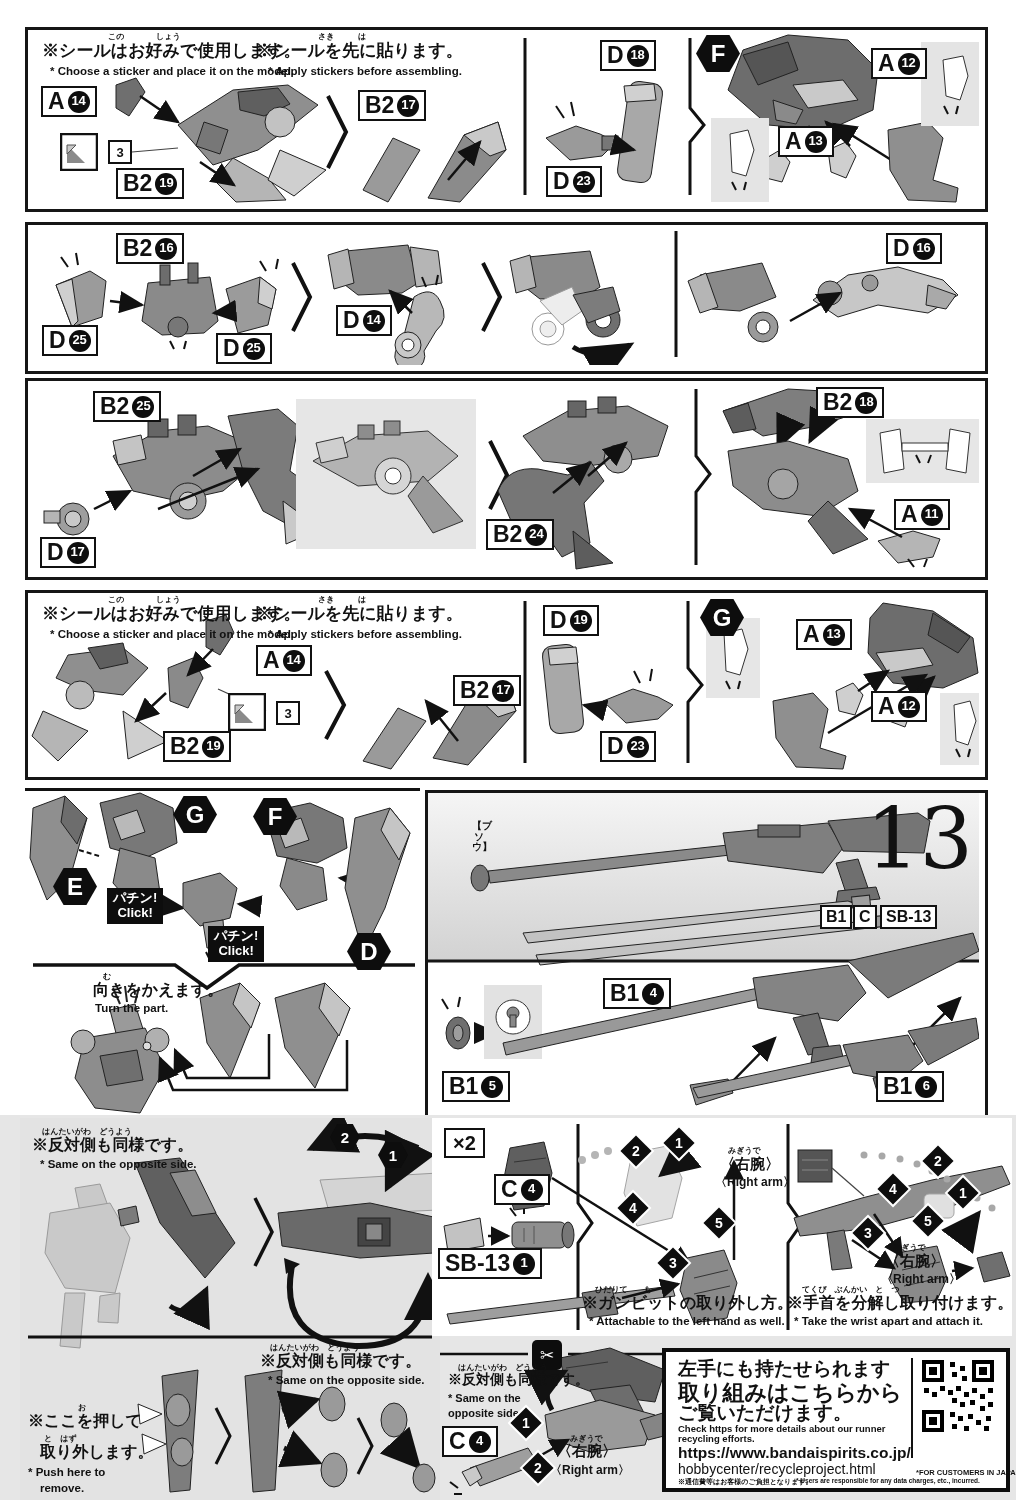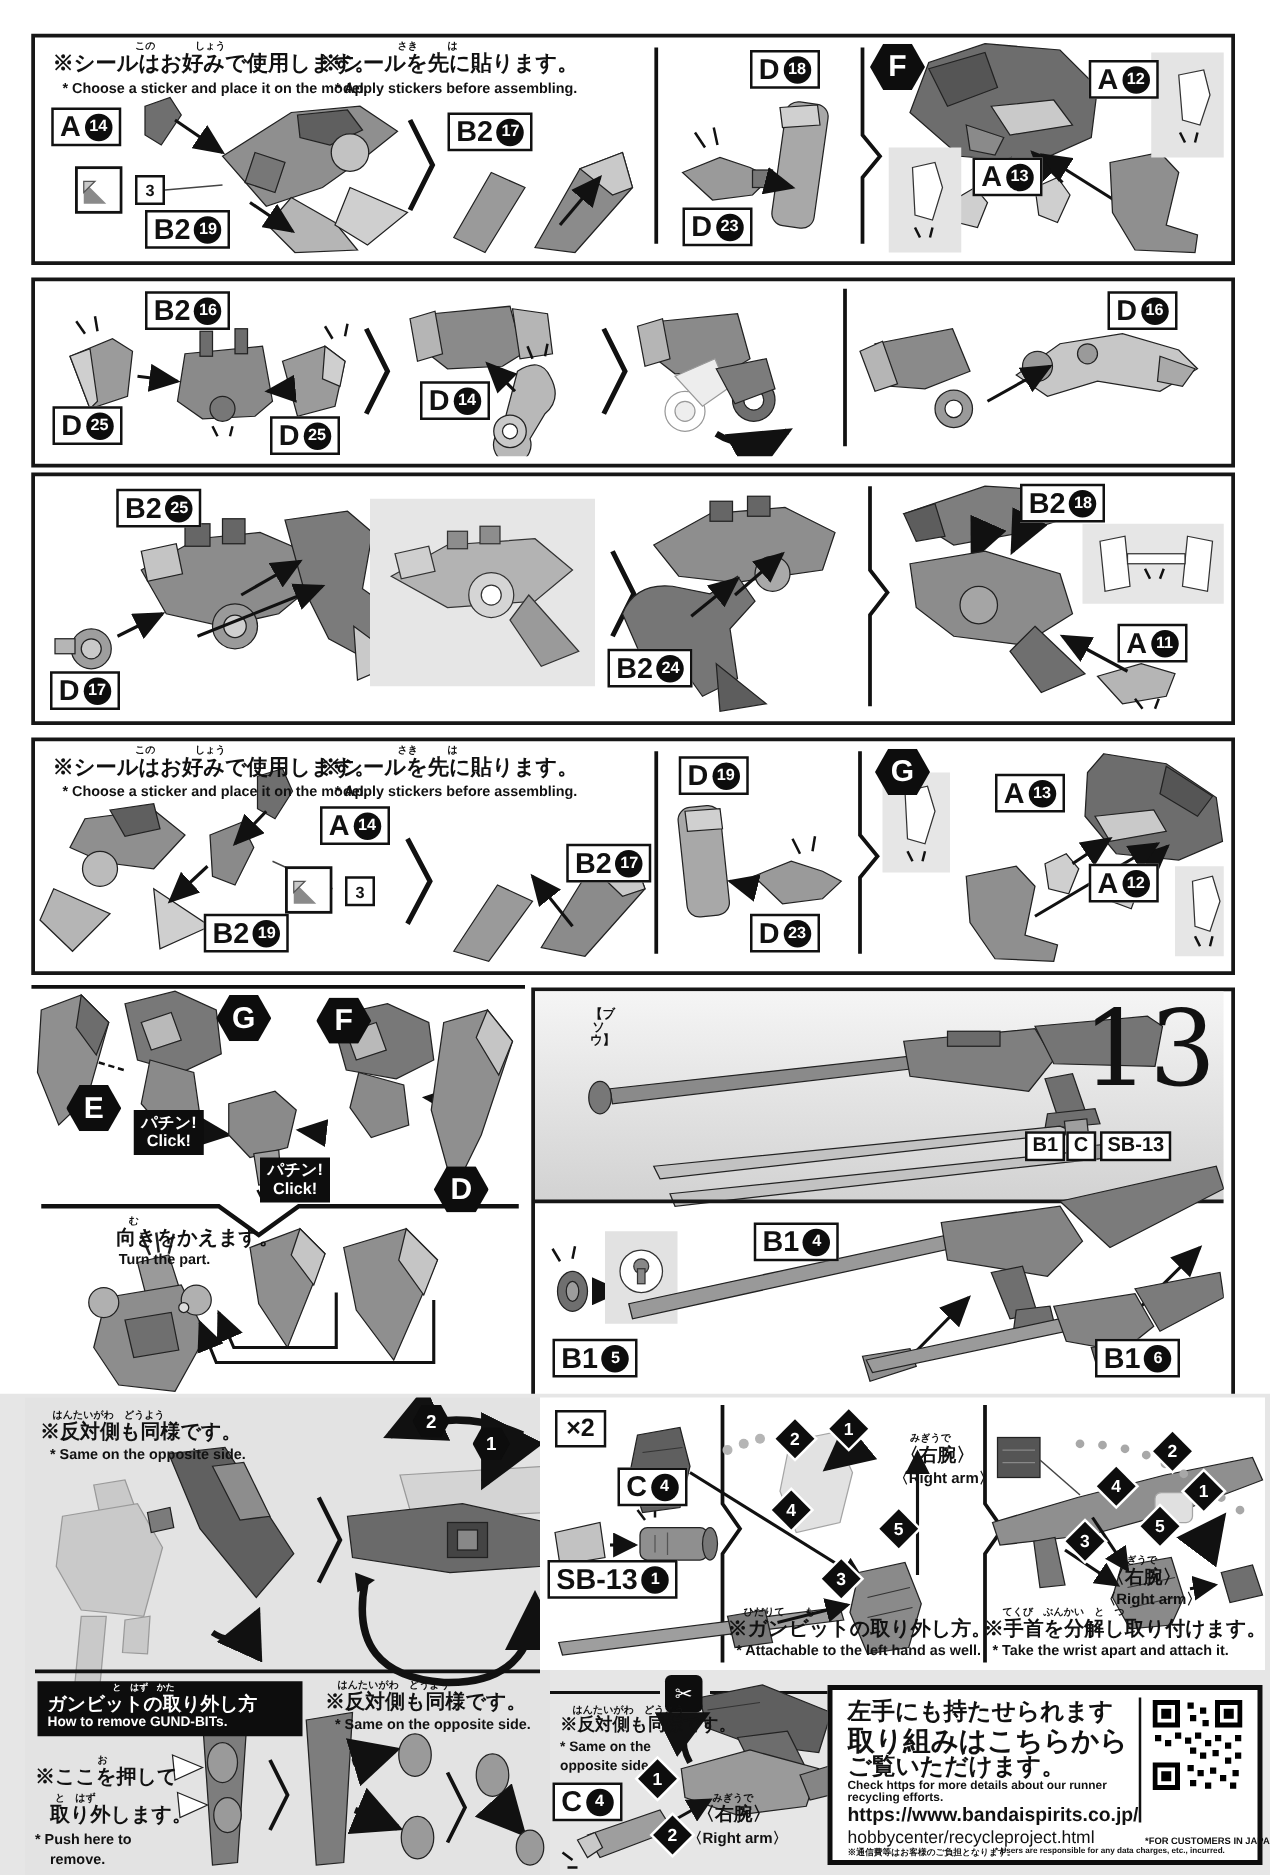--- a/index.html
+++ b/index.html
@@ -483,21 +483,21 @@
     <polygon points="365,225 390,220 402,258 380,262" fill="#6f6f6f" stroke="#222"></polygon>
     <polygon points="385,255 412,252 416,268 383,270" fill="#6f6f6f" stroke="#222"></polygon>
     <polygon points="262,292 300,286 305,300 268,312" fill="#8f8f8f" stroke="#222"></polygon>
     <line x1="300" y1="293" x2="347" y2="245" stroke="#111" stroke-width="2.5" marker-end="url(#mF)"></line>
     <line x1="482" y1="255" x2="532" y2="205" stroke="#111" stroke-width="2.5" marker-end="url(#mF)"></line>
     <polygon points="265,295 420,262 425,272 270,305" fill="#9a9a9a" stroke="#222"></polygon>
     <polygon points="415,252 480,242 495,268 470,288 425,280" fill="#848484" stroke="#222"></polygon>
     <polygon points="480,238 548,225 551,245 500,272" fill="#7b7b7b" stroke="#222"></polygon>
     <polygon points="445,285 470,282 478,305 452,308" fill="#6f6f6f" stroke="#222"></polygon>
   </svg>
-  <div class="vjp" style="left:44px;top:14px">【ブソウ】</div>
+  <div class="vjp" style="left:44px;top:28px">【ブソウ】</div>
   <div class="big13" style="left:438px;top:4px">13</div>
   <div class="runner" style="left:392px;top:112px">B1</div>
   <div class="runner" style="left:425px;top:112px">C</div>
   <div class="runner" style="left:452px;top:112px">SB-13</div>
   <div class="plabel" style="left:175px;top:185px">
         <span>B1</span>
         <span class="pnum">4</span>
       </div>
   <div class="plabel" style="left:14px;top:278px">
         <span>B1</span>
@@ -554,25 +554,20 @@
   </svg>
   <span class="p rt" style="left:22px;top:8px">はんたいがわ　どうよう</span>
   <div class="p jpm" style="left:12px;top:17px">※反対側も同様です。</div>
   <div class="p en" style="left:20px;top:40px">* Same on the opposite side.</div>
   <div class="hexnum" style="left:310px;top:6px">
         <span>2</span>
       </div>
   <div class="hexnum" style="left:358px;top:24px">
         <span>1</span>
       </div>
-  <div class="gbox" style="left:10px;top:227px;width:196px">
-    <span class="rtw">と　はず　かた</span>
-    <div class="l1">ガンビットの取り外し方</div>
-    <div class="l2">How to remove GUND-BITs.</div>
-  </div>
   <span class="p rt" style="left:250px;top:224px">はんたいがわ　どうよう</span>
   <div class="p jpm" style="left:240px;top:233px">※反対側も同様です。</div>
   <div class="p en" style="left:248px;top:256px">* Same on the opposite side.</div>
   <span class="p rt" style="left:58px;top:284px">お</span>
   <div class="p jpm" style="left:8px;top:293px">※ここを押して</div>
   <span class="p rt" style="left:24px;top:315px">と　はず</span>
   <div class="p jpm" style="left:20px;top:324px">取り外します。</div>
   <div class="p en" style="left:8px;top:348px">* Push here to</div>
   <div class="p en" style="left:20px;top:364px">remove.</div>
 </div>

